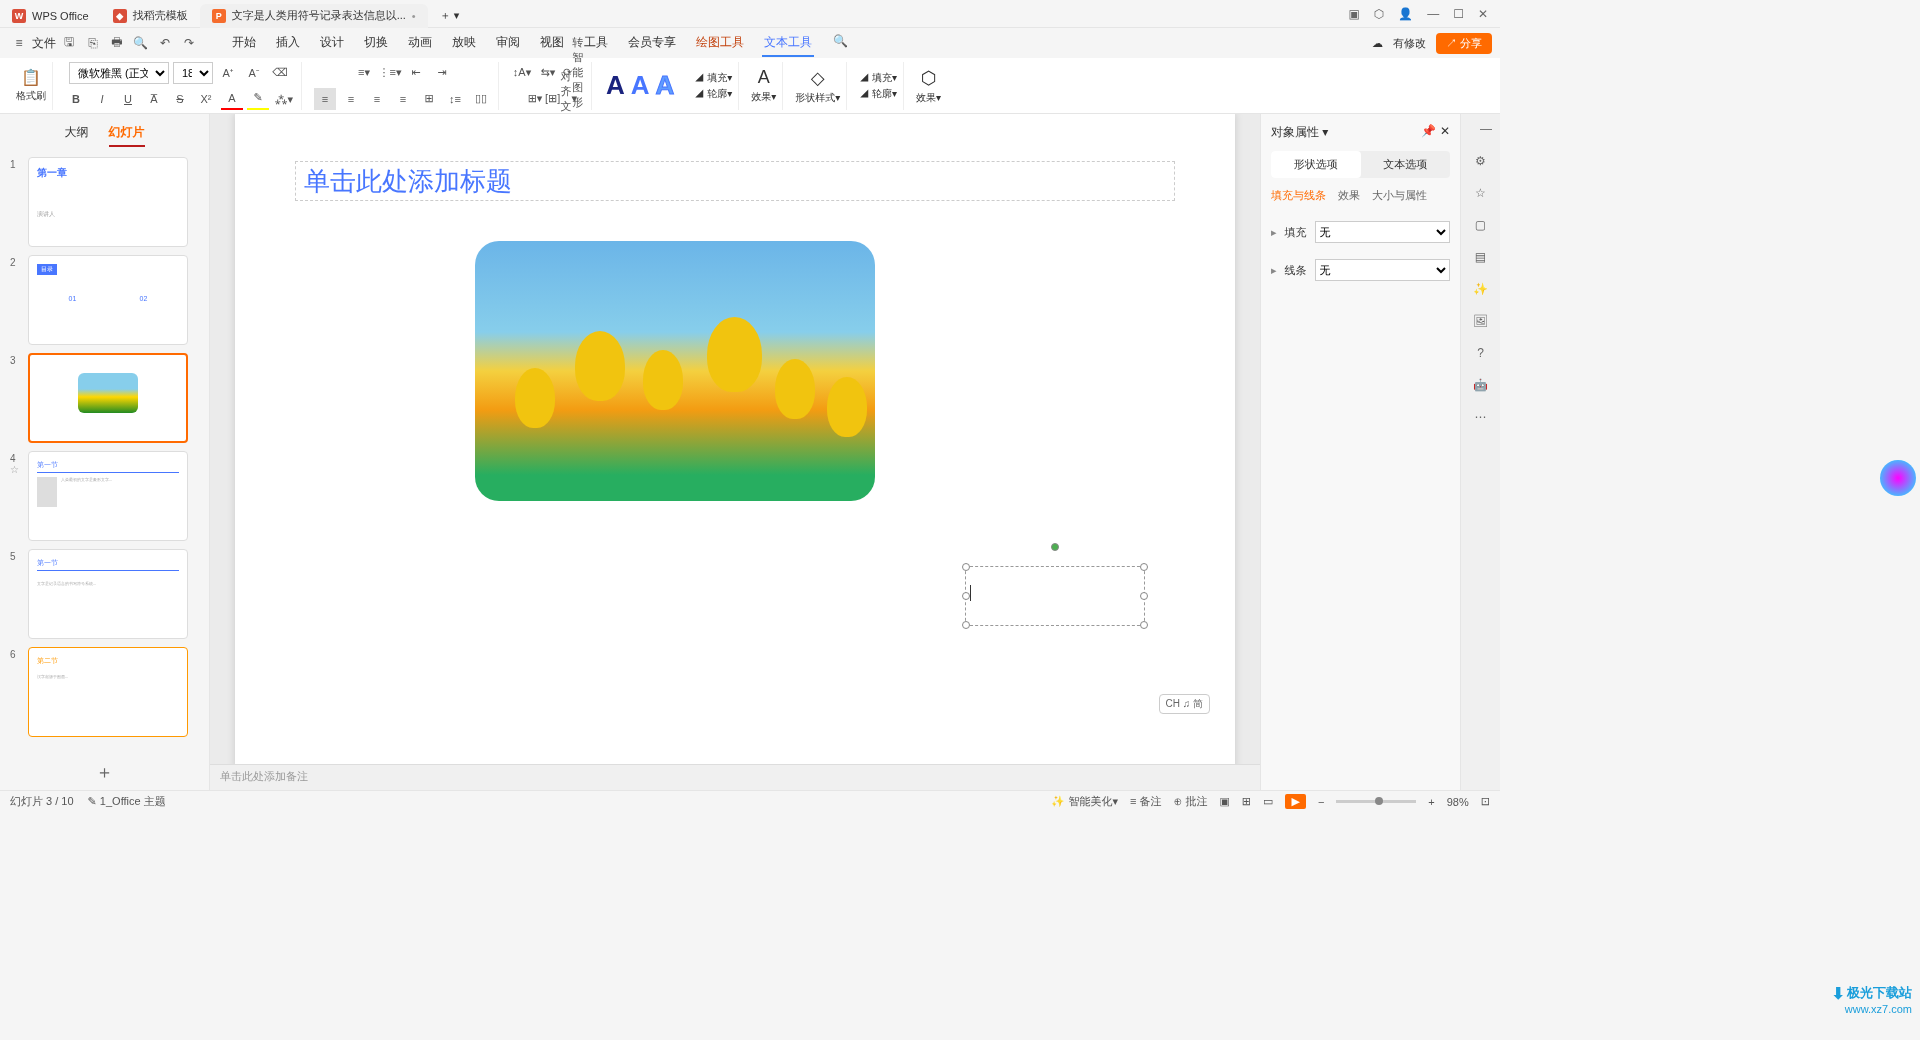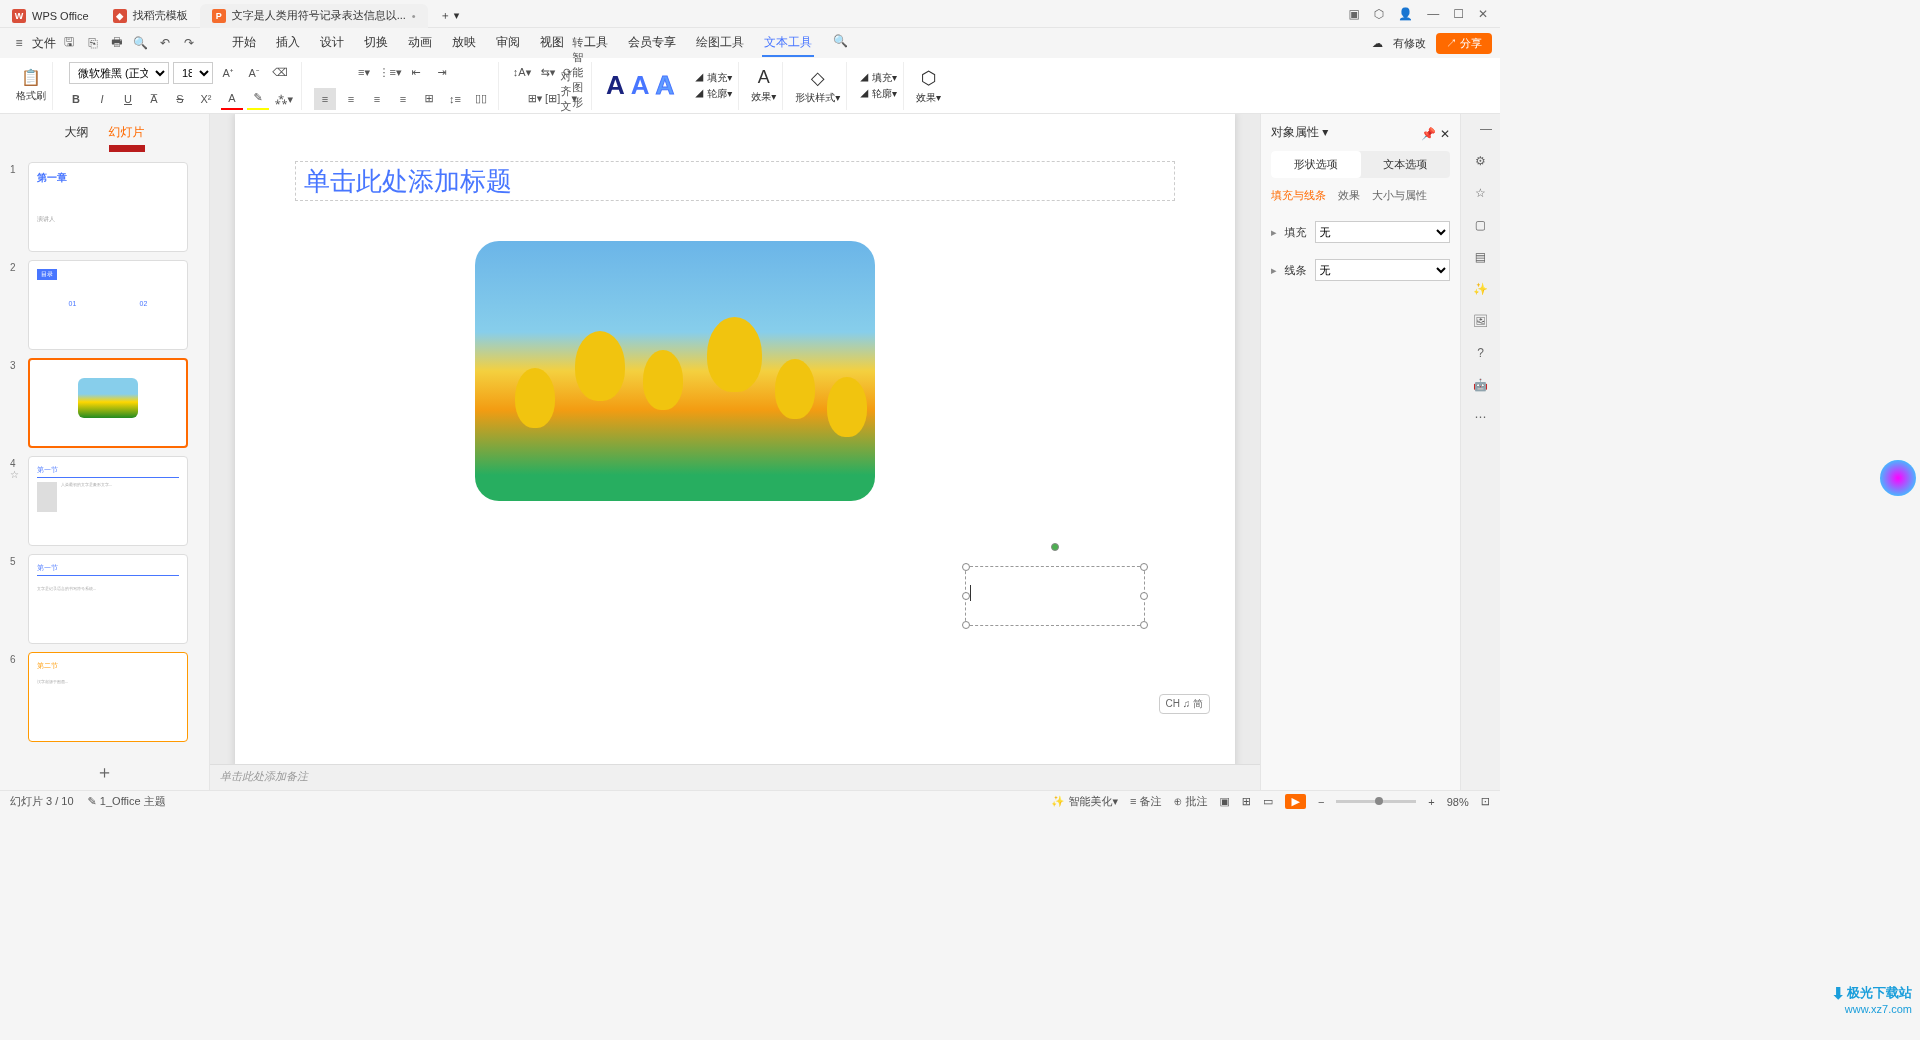--- a/index.html
+++ b/index.html
@@ -39,21 +39,21 @@
 .wa2 { color: #4876ff; }
 .wa3 { color: #5e9cff; -webkit-text-stroke: 1px #4876ff; }
 
 
 .main { display: flex; height: calc(100% - 28px - 30px - 56px - 22px); }
 
 
 .left-panel { width: 210px; background: #f5f5f5; border-right: 1px solid #e5e5e5; display: flex; flex-direction: column; }
 .panel-tabs { display: flex; justify-content: center; gap: 20px; padding: 10px 16px; font-size: 12px; }
 .panel-tab { cursor: pointer; padding-bottom: 4px; }
-.panel-tab.active { color: #ff6a00; border-bottom: 7px solid #b91c1c; }
+.panel-tab.active { color: #ff6a00; border-bottom: 2px solid #b91c1c; font-weight: bold; }
 .thumbs { overflow-y: auto; flex: 1; padding: 0 10px; }
 .thumb-row { display: flex; gap: 6px; margin-bottom: 8px; }
 .thumb-num { font-size: 10px; color: #666; width: 12px; padding-top: 2px; }
 .thumb { width: 160px; height: 90px; background: #fff; border: 1px solid #ddd; border-radius: 4px; cursor: pointer; position: relative; overflow: hidden; padding: 8px; font-size: 8px; }
 .thumb.active { border: 2px solid #ff6a00; }
 .thumb-title { color: #4876ff; font-weight: bold; font-size: 10px; }
 .thumb-img { width: 60px; height: 40px; background: linear-gradient(to bottom, #87ceeb 40%, #ffd700 60%, #228b22 100%); border-radius: 6px; margin: 10px auto; }
 .add-slide { text-align: center; font-size: 18px; color: #666; cursor: pointer; padding: 6px; }
 
 
@@ -64,25 +64,25 @@
 .slide-title { color: #4876ff; font-size: 26px; font-weight: 500; }
 .slide-image { position: absolute; top: 130px; left: 240px; width: 400px; height: 260px; border-radius: 24px; background: linear-gradient(to bottom, #6bb5e8 0%, #87ceeb 35%, #f4d03f 50%, #f39c12 65%, #27ae60 90%); overflow: hidden; }
 .tulips { position: absolute; bottom: 0; left: 0; right: 0; height: 70%; }
 .tulip { position: absolute; width: 40px; height: 60px; background: #f1c40f; border-radius: 50% 50% 45% 45%; }
 .text-box { position: absolute; top: 455px; left: 730px; width: 180px; height: 60px; border: 1px dashed #999; }
 .handle { position: absolute; width: 8px; height: 8px; background: #fff; border: 1px solid #888; border-radius: 50%; }
 .handle.tl { top: -4px; left: -4px; } .handle.tr { top: -4px; right: -4px; }
 .handle.bl { bottom: -4px; left: -4px; } .handle.br { bottom: -4px; right: -4px; }
 .handle.ml { top: 50%; left: -4px; margin-top: -4px; } .handle.mr { top: 50%; right: -4px; margin-top: -4px; }
 .handle.rot { top: -24px; left: 50%; margin-left: -4px; background: #4caf50; }
-.notes { height: 26px; background: #f0f0f0; border-top: 1px solid #ddd; padding: 4px 10px; font-size: 11px; color: #999; font-style: italic; }
+.notes { height: 26px; background: #f0f0f0; border-top: 1px solid #ddd; padding: 4px 10px; font-size: 11px; color: #999; }
 
 
 .right-panel { width: 200px; background: #f8f8f8; border-left: 1px solid #e5e5e5; display: flex; flex-direction: column; }
-.right-header { padding: 10px; font-size: 12px; display: flex; align-items: flex-end; justify-content: space-between; }
+.right-header { padding: 10px; font-size: 12px; display: flex; align-items: flex-start; justify-content: space-between; }
 .right-tabs { display: flex; background: #eee; border-radius: 4px; margin: 0 10px; }
 .right-tab { flex: 1; text-align: center; padding: 6px 0; font-size: 11px; cursor: pointer; border-radius: 4px; }
 .right-tab.active { background: #fff; }
 .right-subtabs { display: flex; gap: 12px; padding: 10px; font-size: 11px; }
 .right-subtab { cursor: pointer; color: #666; }
 .right-subtab.active { color: #ff6a00; }
 .prop-row { display: flex; align-items: center; padding: 8px 10px; gap: 8px; font-size: 11px; }
 .prop-row .arrow { color: #888; }
 .prop-row select { flex: 1; border: 1px solid #ccc; height: 22px; font-size: 11px; background: #fff; }
 
@@ -144,21 +144,21 @@
     <span class="menu-tab">开始</span>
     <span class="menu-tab">插入</span>
     <span class="menu-tab">设计</span>
     <span class="menu-tab">切换</span>
     <span class="menu-tab">动画</span>
     <span class="menu-tab">放映</span>
     <span class="menu-tab">审阅</span>
     <span class="menu-tab">视图</span>
     <span class="menu-tab">工具</span>
     <span class="menu-tab">会员专享</span>
-    <span class="menu-tab" style="color:#404040">绘图工具</span>
+    <span class="menu-tab" style="color:#c2410c">绘图工具</span>
     <span class="menu-tab active">文本工具</span>
     <span class="menu-icon">🔍</span>
   </div>
   <div class="menubar-right">
     <span>☁</span>
     <span>有修改</span>
     <span class="share-btn">
       <span>↗</span>
       <span>分享</span>
     </span>

